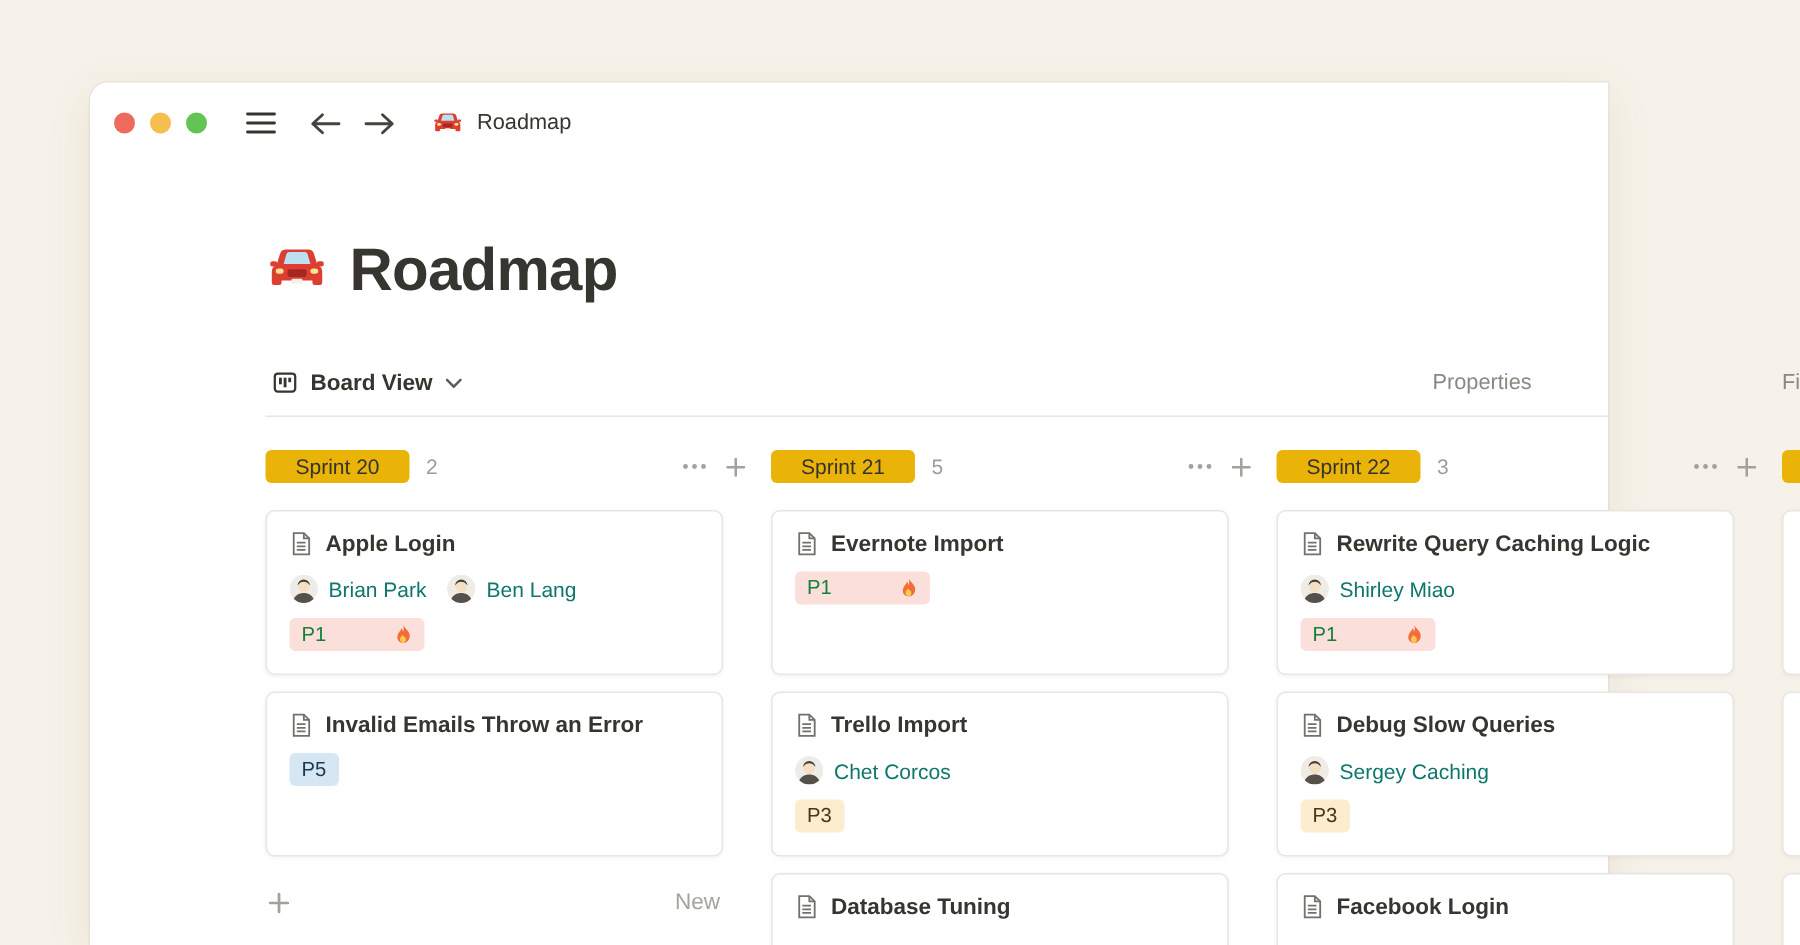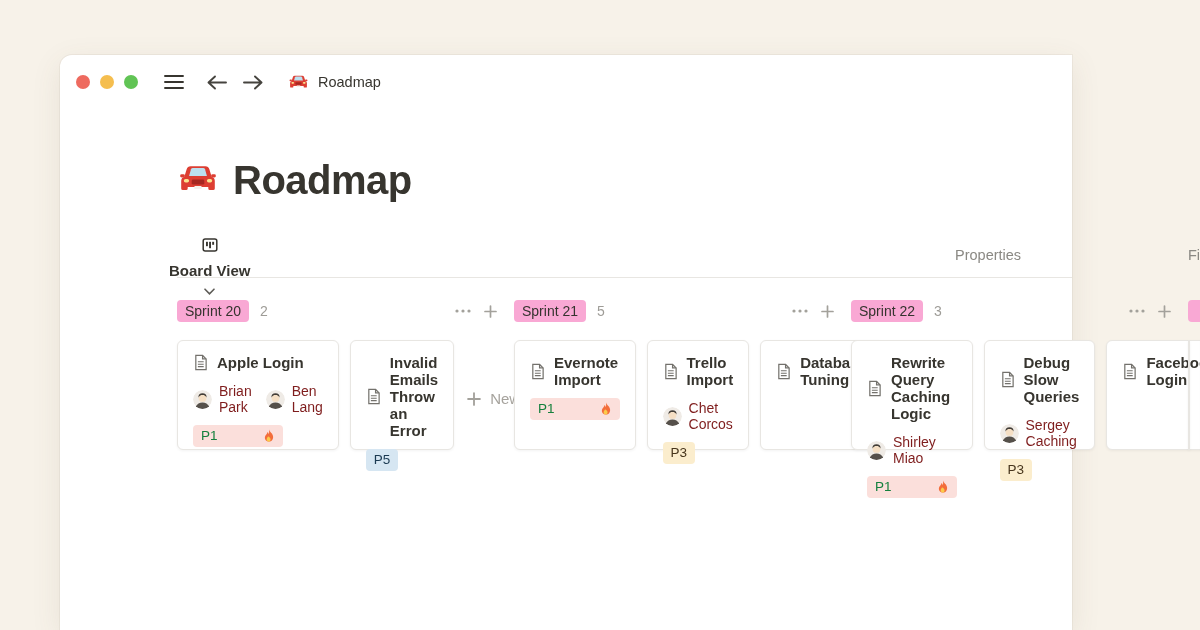--- a/index.html
+++ b/index.html
@@ -26,49 +26,49 @@
   .hamburger  { margin-left:16px; }
   .nav-back   { margin-left:22px; }
   .nav-fwd    { margin-left:14px; }
   .tab { margin-left:24px; display:flex; align-items:center; gap:9px;
     font-size:14.5px; color:#37352F; }
   
   .page-title { position:absolute; left:117px; top:99px; height:52px;
     display:flex; align-items:center; gap:14px;
     font-size:40px; font-weight:700; letter-spacing:-.5px; color:#37352F; }
   
-  .view-switcher { position:absolute; left:109px; top:182px; height:36px;
-    display:flex; align-items:center; gap:9px; font-size:15px; font-weight:700;flex-direction:column; }
+  .view-switcher { position:absolute; left:122px; top:182px; height:36px;
+    display:flex; align-items:center; gap:9px; font-size:15px; font-weight:700; }
   .tb-item { position:absolute; top:182px; height:36px; display:flex;
     align-items:center; font-size:14.5px; color:#8A8883; white-space:nowrap; }
   .tb-properties { left:895px; }
   .tb-groupby    { left:992px; }
   .tb-filter     { left:1128px; }
   .tb-groupby b  { color:#37352F; font-weight:700; margin-left:5px; }
   .divider { position:absolute; left:117px; right:0; top:222px; height:1px;
     background:#E8E6E2; }
   
   .board { position:absolute; left:117px; top:240px; width:1400px; height:335px; }
   .column { position:absolute; top:0; width:320px; }
   .col-0 { left:0; } .col-1 { left:337px; } .col-2 { left:674px; } .col-3 { left:1011px; }
   .col-header { position:absolute; top:3px; left:0; right:0; height:26px;
     display:flex; align-items:center; }
-  .sprint-pill { background:#f9a8d4; border-radius:4px; padding:4px 8px;
+  .sprint-pill { background:#eab308; border-radius:4px; padding:4px 20px;
     font-size:14px; line-height:1; color:#35332E; }
   .col-count { margin-left:11px; font-size:14px; color:#9E9C97; }
   .col-actions { margin-left:auto; display:flex; align-items:center; gap:13px; }
   .cards { position:absolute; top:45px; left:0; right:15px;
-    display:flex; flex-direction:row; gap:11px; }
+    display:flex; flex-direction:column; gap:11px; }
   .card { height:110px; background:#fff; border:1px solid #E8E6E2;
     border-radius:6px; box-shadow:0 1px 3px rgba(25,25,20,.05);
     padding:13px 15px; }
   .card-title-row { display:flex; align-items:center; gap:9px;
     font-size:15px; font-weight:700; color:#37352F; }
   .card-people { display:flex; align-items:center; gap:14px; margin-top:12px;
-    font-size:14px; color:#7f1d1d; }
+    font-size:14px; color:#0f766e; }
   .assignee { display:flex; align-items:center; gap:7px; }
   .avatar { width:19px; height:19px; border-radius:50%; overflow:hidden;
     display:inline-flex; flex:none; }
   .card-badges { margin-top:10px; }
   .badge { display:inline-flex; align-items:center; gap:5px;
     font-size:13.5px; line-height:1; padding:4px 8px; border-radius:4px; }
   .badge-red    { background:#FBDFDB; color:#15803d;gap:45px; }
   .badge-blue   { background:#D6E6F2; color:#1B3A52; }
   .badge-yellow { background:#FBEDCD; color:#47351C; }
   .new-btn { margin-top:7px; display:flex; align-items:center; gap:9px;

